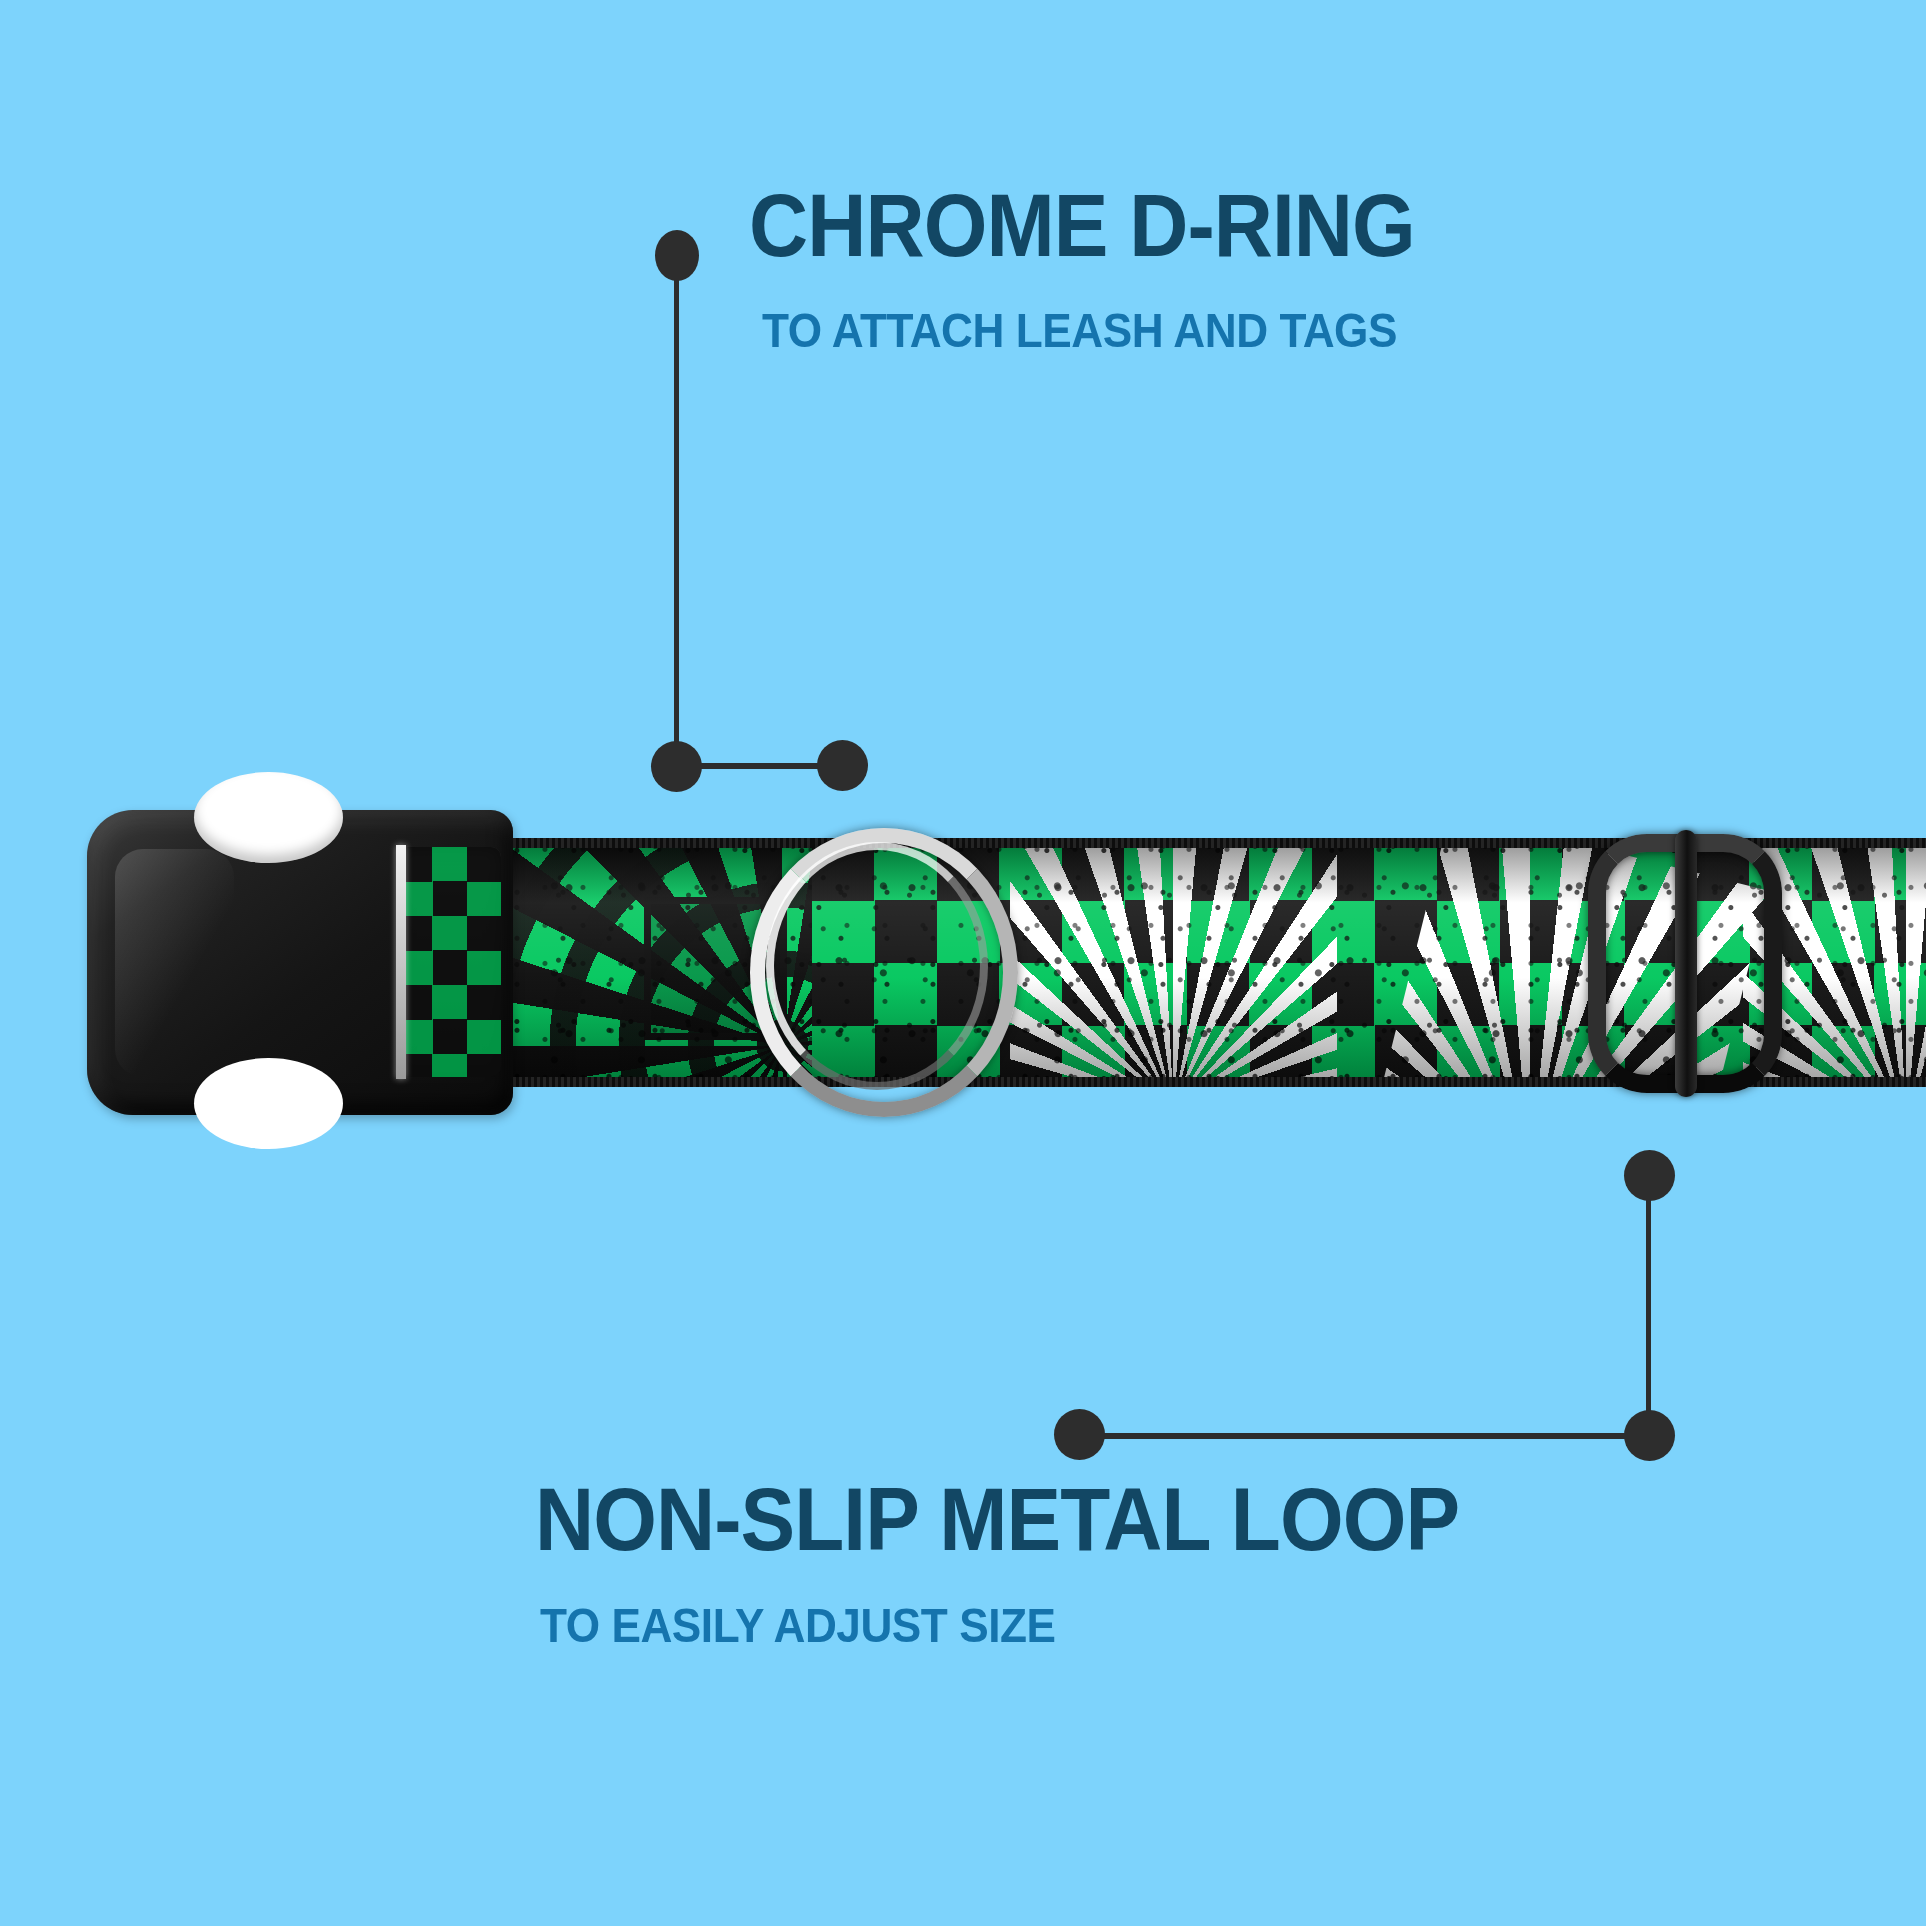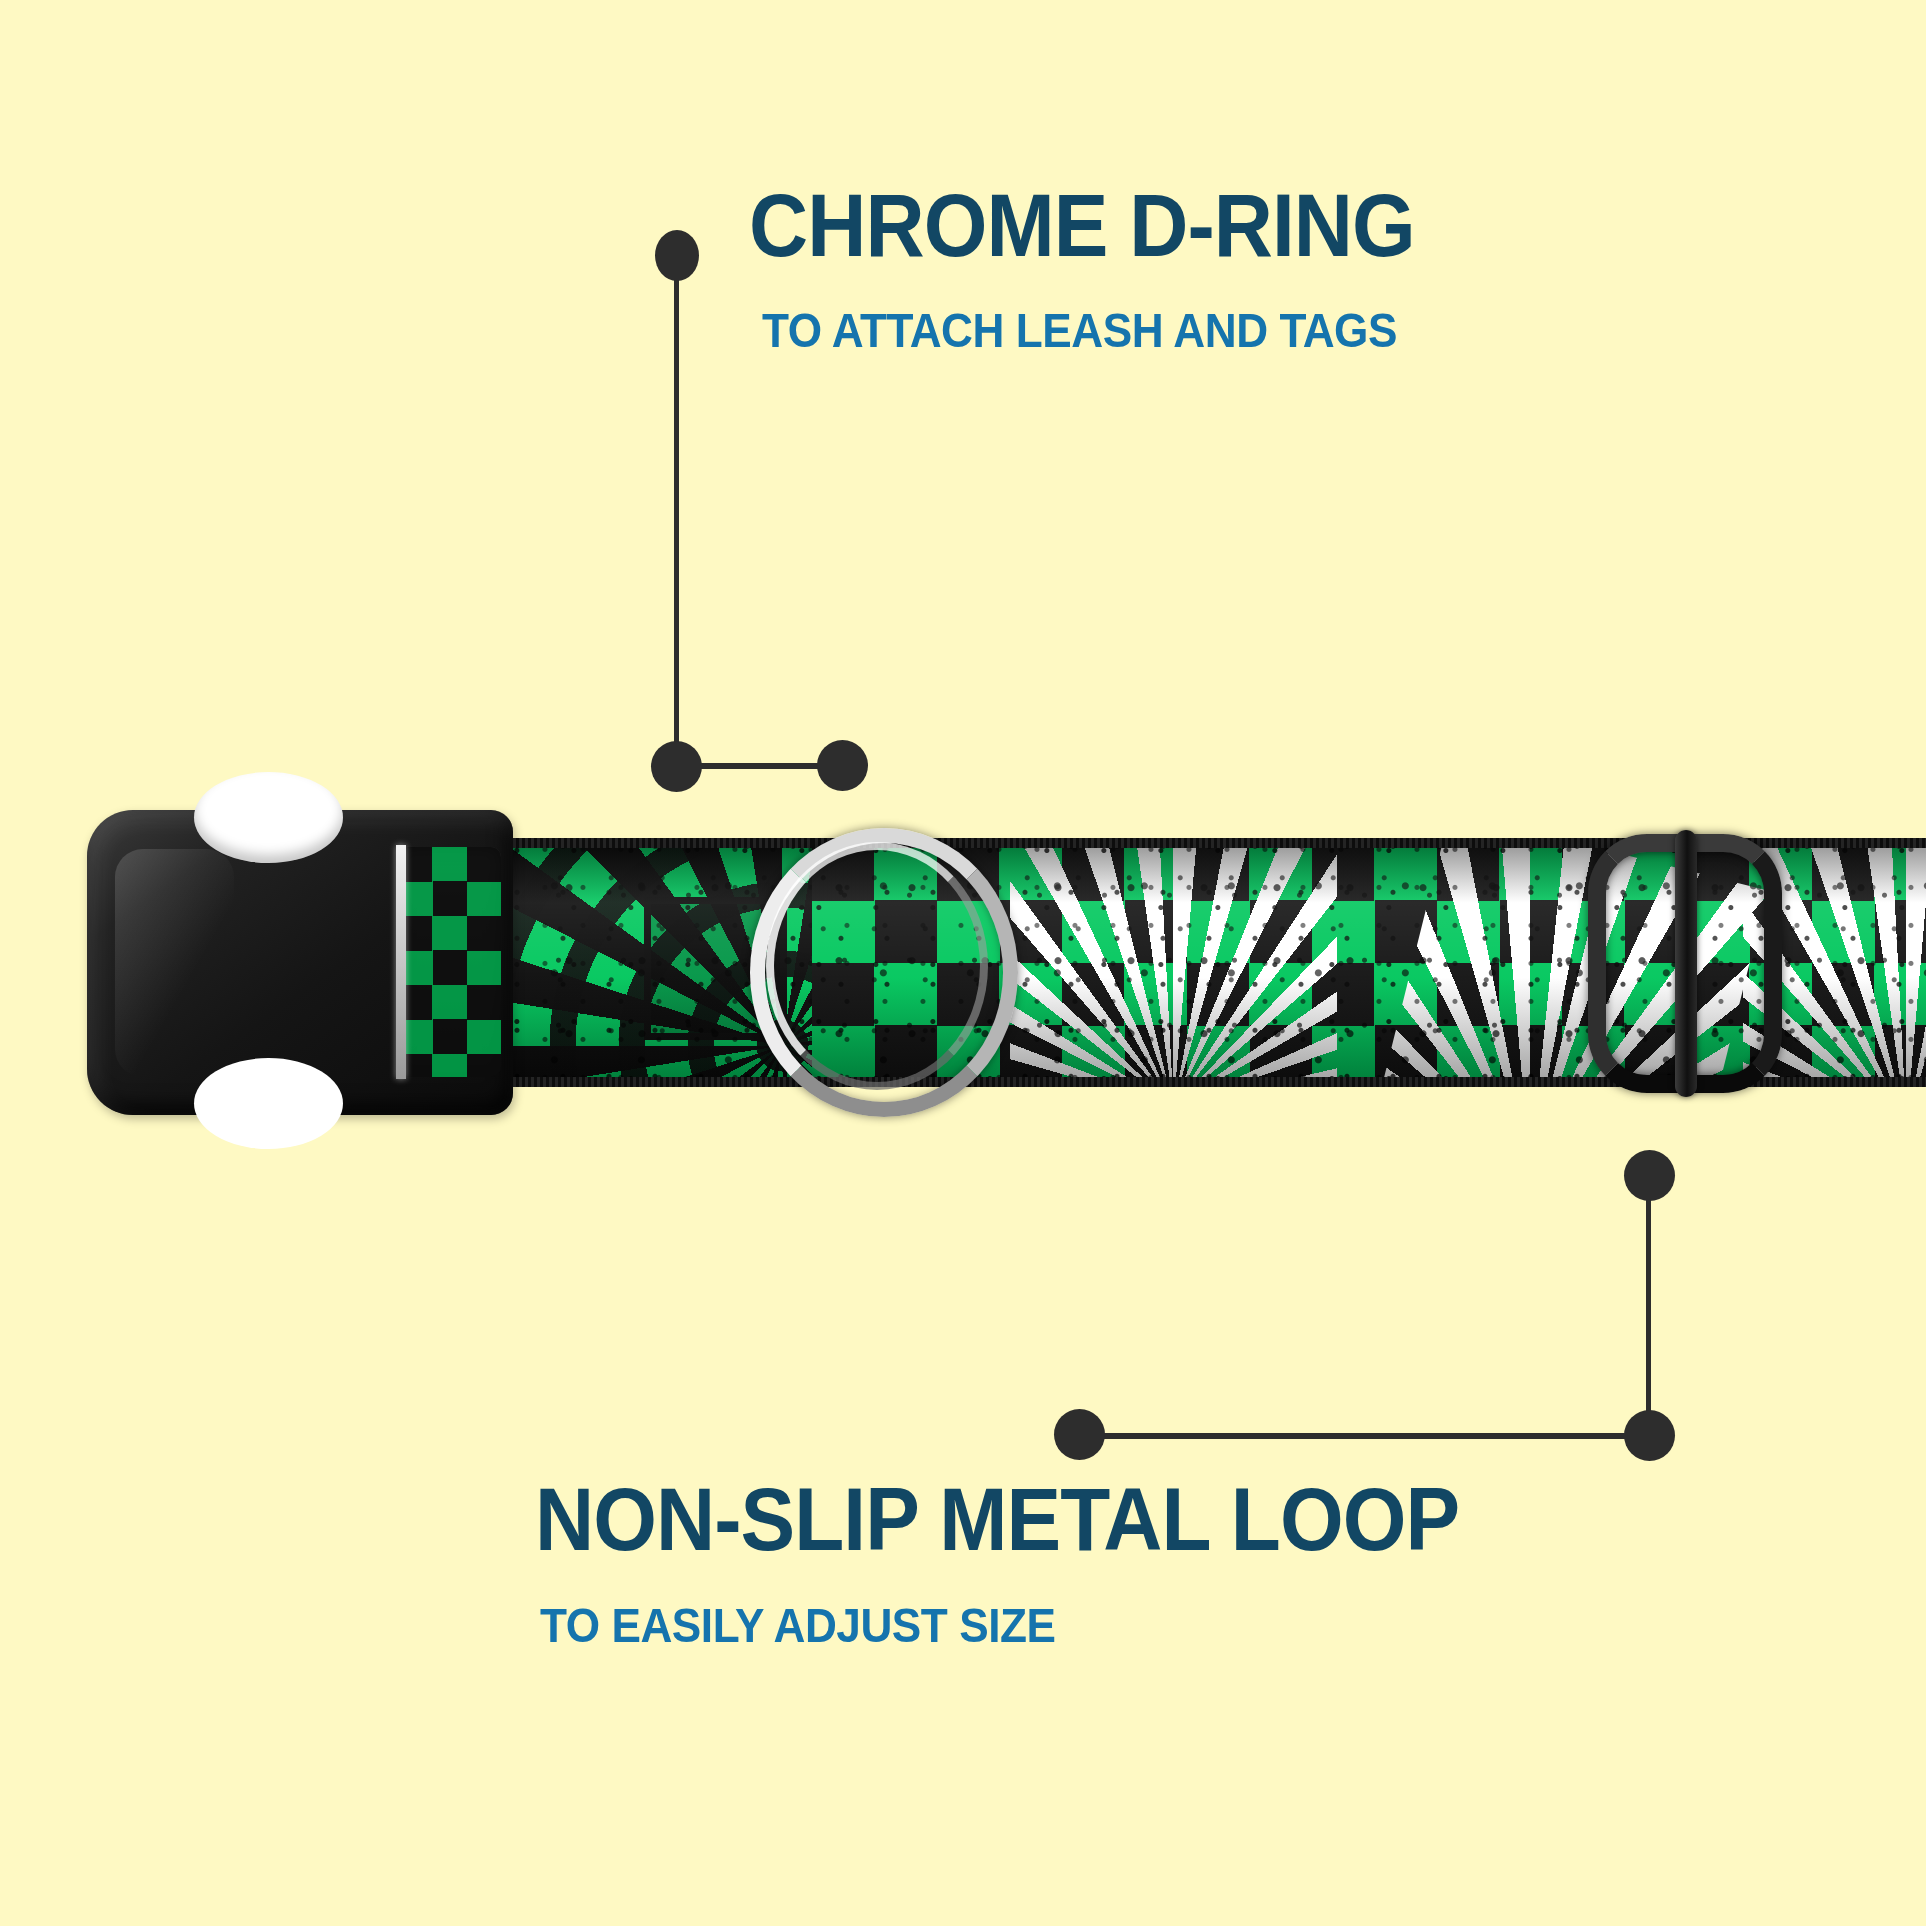--- a/index.html
+++ b/index.html
@@ -7,21 +7,21 @@
     padding: 0;
     background: #ffffff;
   }
   body {
     font-family: "Liberation Sans", sans-serif;
   }
   #stage {
     position: relative;
     width: 1927px;
     height: 1927px;
-    background: #fef9c3;
+    background: #7dd3fc;
     overflow: hidden;
   }
 
   
   .callout-title {
     position: absolute;
     font-family: "Liberation Sans", sans-serif;
     font-weight: bold;
     color: #124764;
     letter-spacing: -1px;

